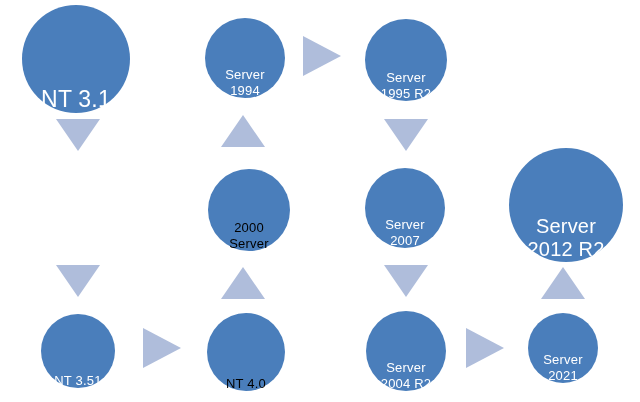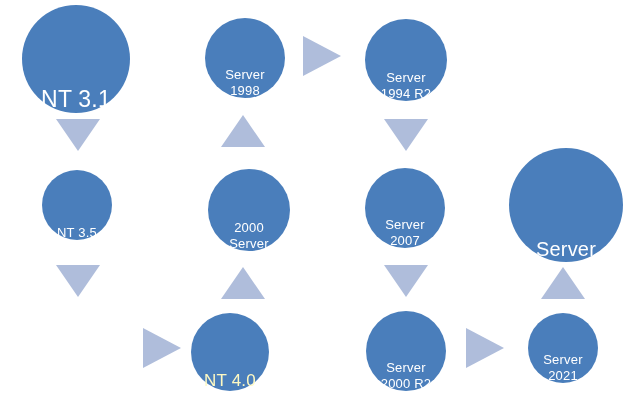--- a/index.html
+++ b/index.html
@@ -88,44 +88,45 @@
     <div class="arrow arrow-right" style="left: 303px; top: 36px; border-left-color: rgb(175, 189, 219);"></div>
     <div class="arrow arrow-down" style="left: 384px; top: 119px; border-top-color: rgb(175, 189, 219);"></div>
     <div class="arrow arrow-down" style="left: 384px; top: 265px; border-top-color: rgb(175, 189, 219);"></div>
     <div class="arrow arrow-right" style="left: 466px; top: 328px; border-left-color: rgb(175, 189, 219);"></div>
     <div class="arrow arrow-up" style="left: 541px; top: 267px; border-bottom-color: rgb(175, 189, 219);"></div>
     <div class="node" style="width: 108px; height: 108px; left: 22px; top: 5px; font-size: 23px; background: rgb(74, 126, 187); color: rgb(255, 255, 255);">
       <span class="line">NT 3.1</span>
     </div>
     <div class="node" style="width: 80px; height: 80px; left: 205px; top: 18px; font-size: 13px; background: rgb(74, 126, 187); color: rgb(255, 255, 255);">
       <span class="line">Server</span>
-      <span class="line">1998</span>
+      <span class="line">1994</span>
     </div>
     <div class="node" style="width: 82px; height: 82px; left: 365px; top: 19px; font-size: 13px; background: rgb(74, 126, 187); color: rgb(255, 255, 255);">
       <span class="line">Server</span>
-      <span class="line">1994 R2</span>
+      <span class="line">1995 R2</span>
     </div>
-    <div class="node" style="width: 70px; height: 70px; left: 42px; top: 170px; font-size: 13px; background: rgb(74, 126, 187); color: rgb(255, 255, 255);">
-      <span class="line">NT 3.5</span>
-    </div>
-    <div class="node" style="width: 82px; height: 82px; left: 208px; top: 169px; font-size: 13px; background: rgb(74, 126, 187); color: #ffffff;">
+    <div class="node" style="width: 82px; height: 82px; left: 208px; top: 169px; font-size: 13px; background: rgb(74, 126, 187); color: #000000;">
       <span class="line">2000</span>
       <span class="line">Server</span>
     </div>
     <div class="node" style="width: 80px; height: 80px; left: 365px; top: 168px; font-size: 13px; background: rgb(74, 126, 187); color: rgb(255, 255, 255);">
       <span class="line">Server</span>
       <span class="line">2007</span>
     </div>
     <div class="node" style="width: 114px; height: 114px; left: 509px; top: 148px; font-size: 20px; background: rgb(74, 126, 187); color: rgb(255, 255, 255);">
       <span class="line">Server</span>
+      <span class="line">2012 R2</span>
     </div>
-    <div class="node" style="width: 78px; height: 78px; left: 191px; top: 313px; font-size: 17px; background: rgb(74, 126, 187); color: #fef9c3;">
+    <div class="node" style="width: 74px; height: 74px; left: 41px; top: 314px; font-size: 13px; background: rgb(74, 126, 187); color: rgb(255, 255, 255);">
+      <span class="line">NT 3.51</span>
+    </div>
+    <div class="node" style="width: 78px; height: 78px; left: 207px; top: 313px; font-size: 13px; background: rgb(74, 126, 187); color: #000000;">
       <span class="line">NT 4.0</span>
     </div>
     <div class="node" style="width: 80px; height: 80px; left: 366px; top: 311px; font-size: 13px; background: rgb(74, 126, 187); color: rgb(255, 255, 255);">
       <span class="line">Server</span>
-      <span class="line">2000 R2</span>
+      <span class="line">2004 R2</span>
     </div>
     <div class="node" style="width: 70px; height: 70px; left: 528px; top: 313px; font-size: 13px; background: rgb(74, 126, 187); color: rgb(255, 255, 255);">
       <span class="line">Server</span>
       <span class="line">2021</span>
     </div>
   </div>
 
 </body></html>

